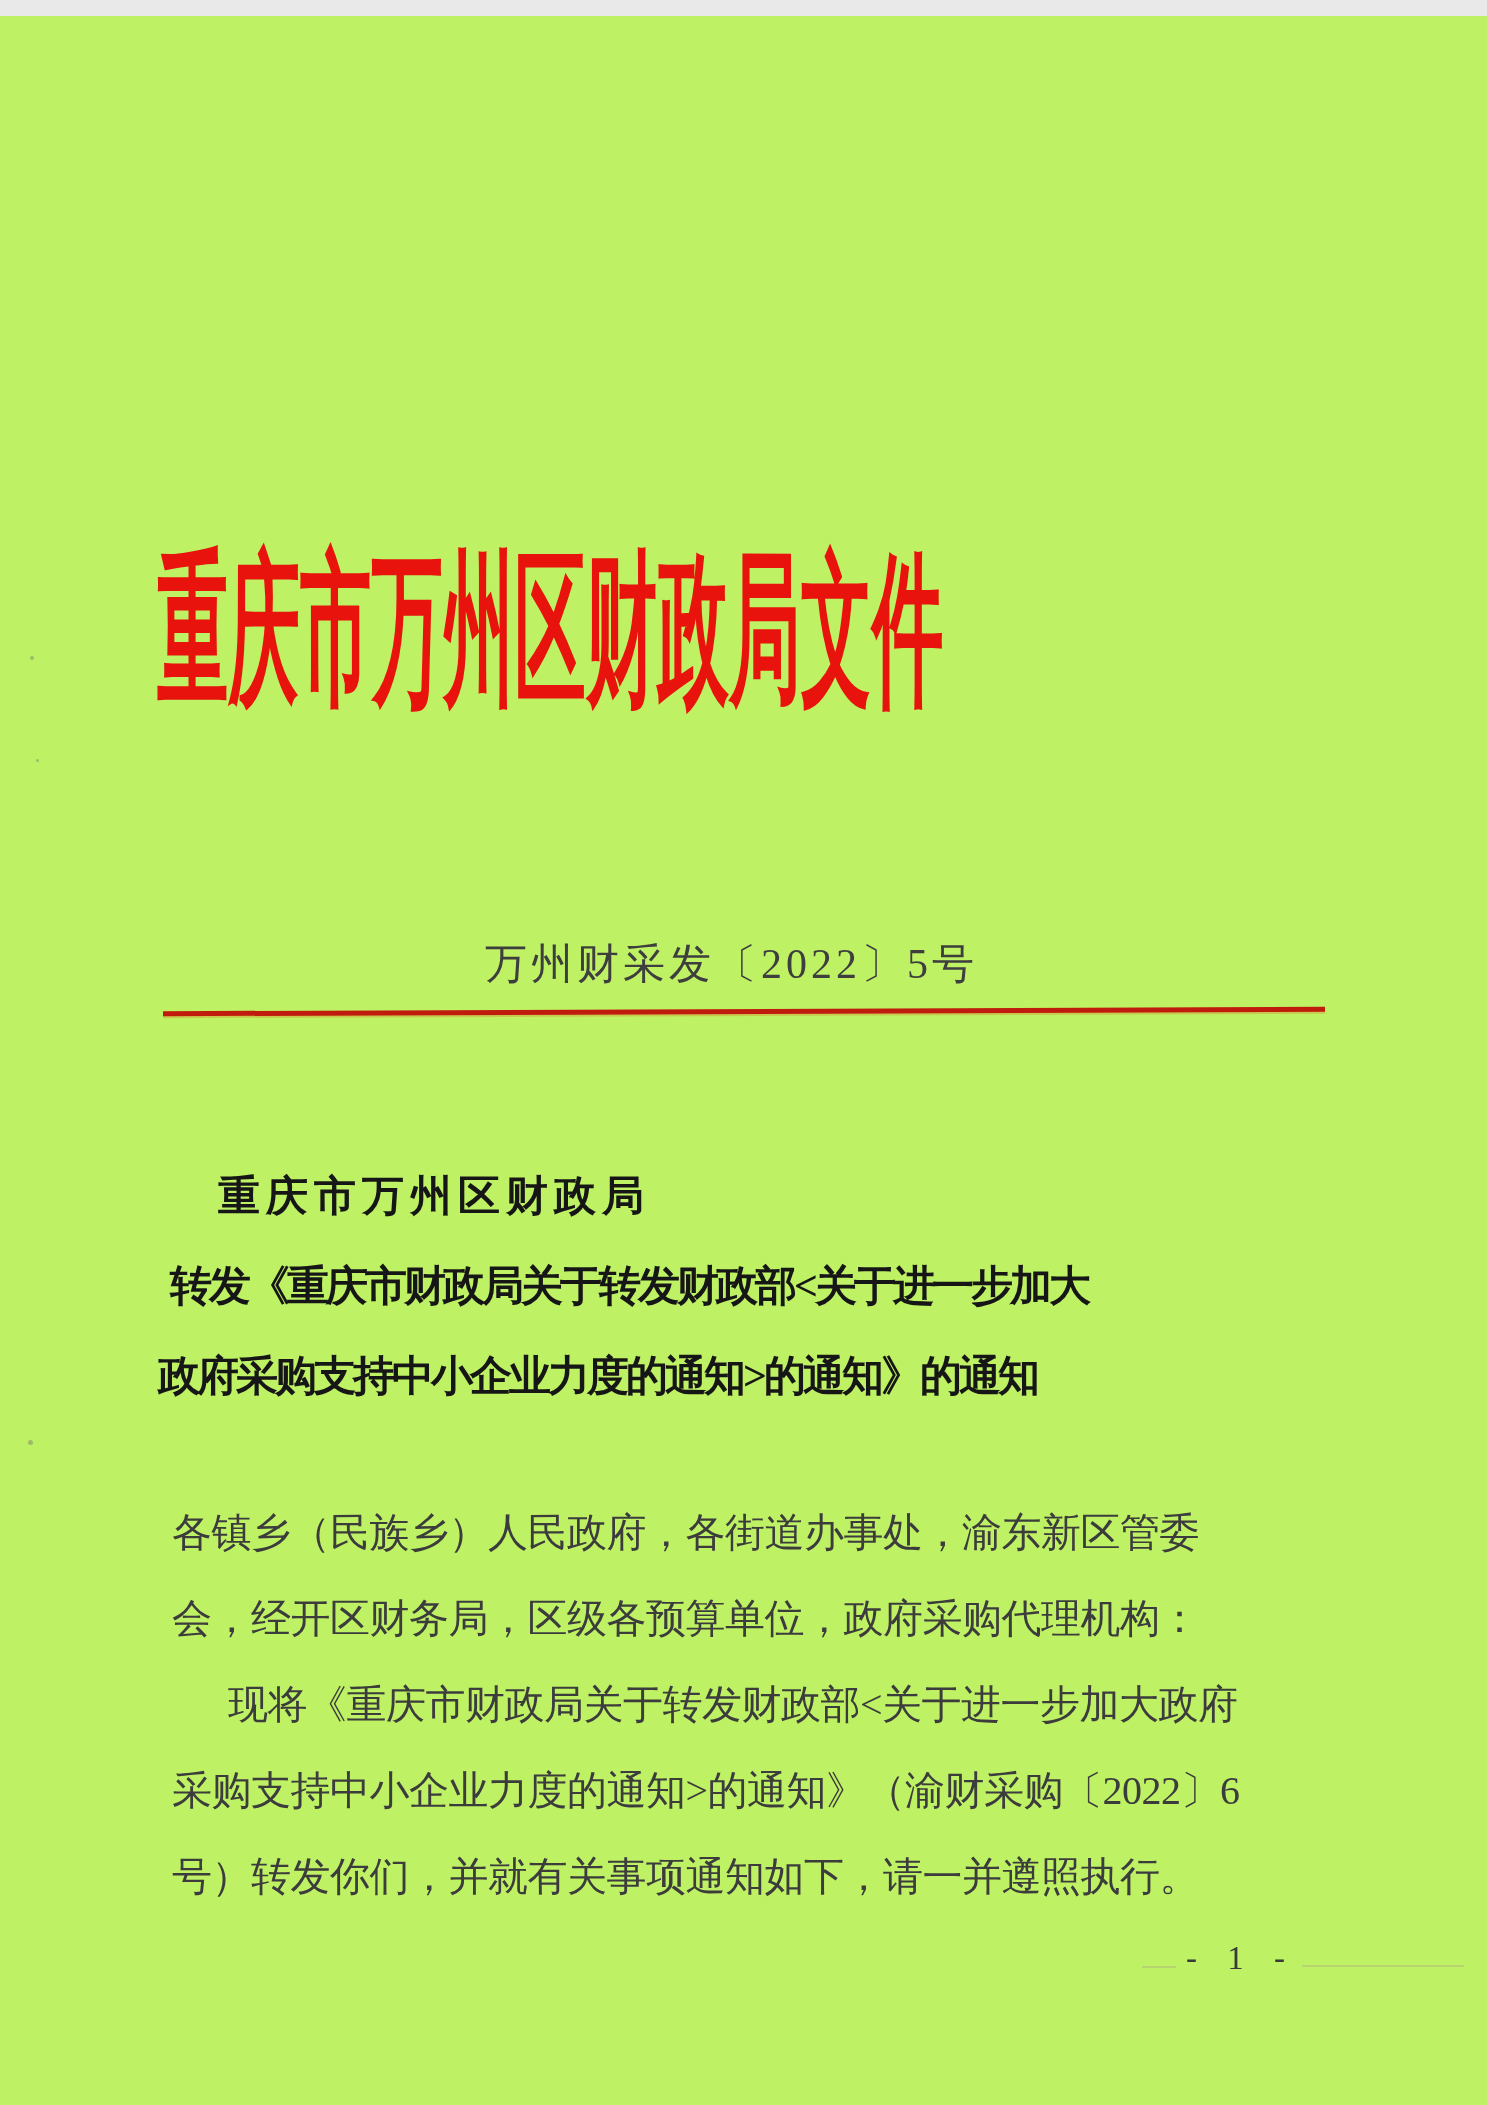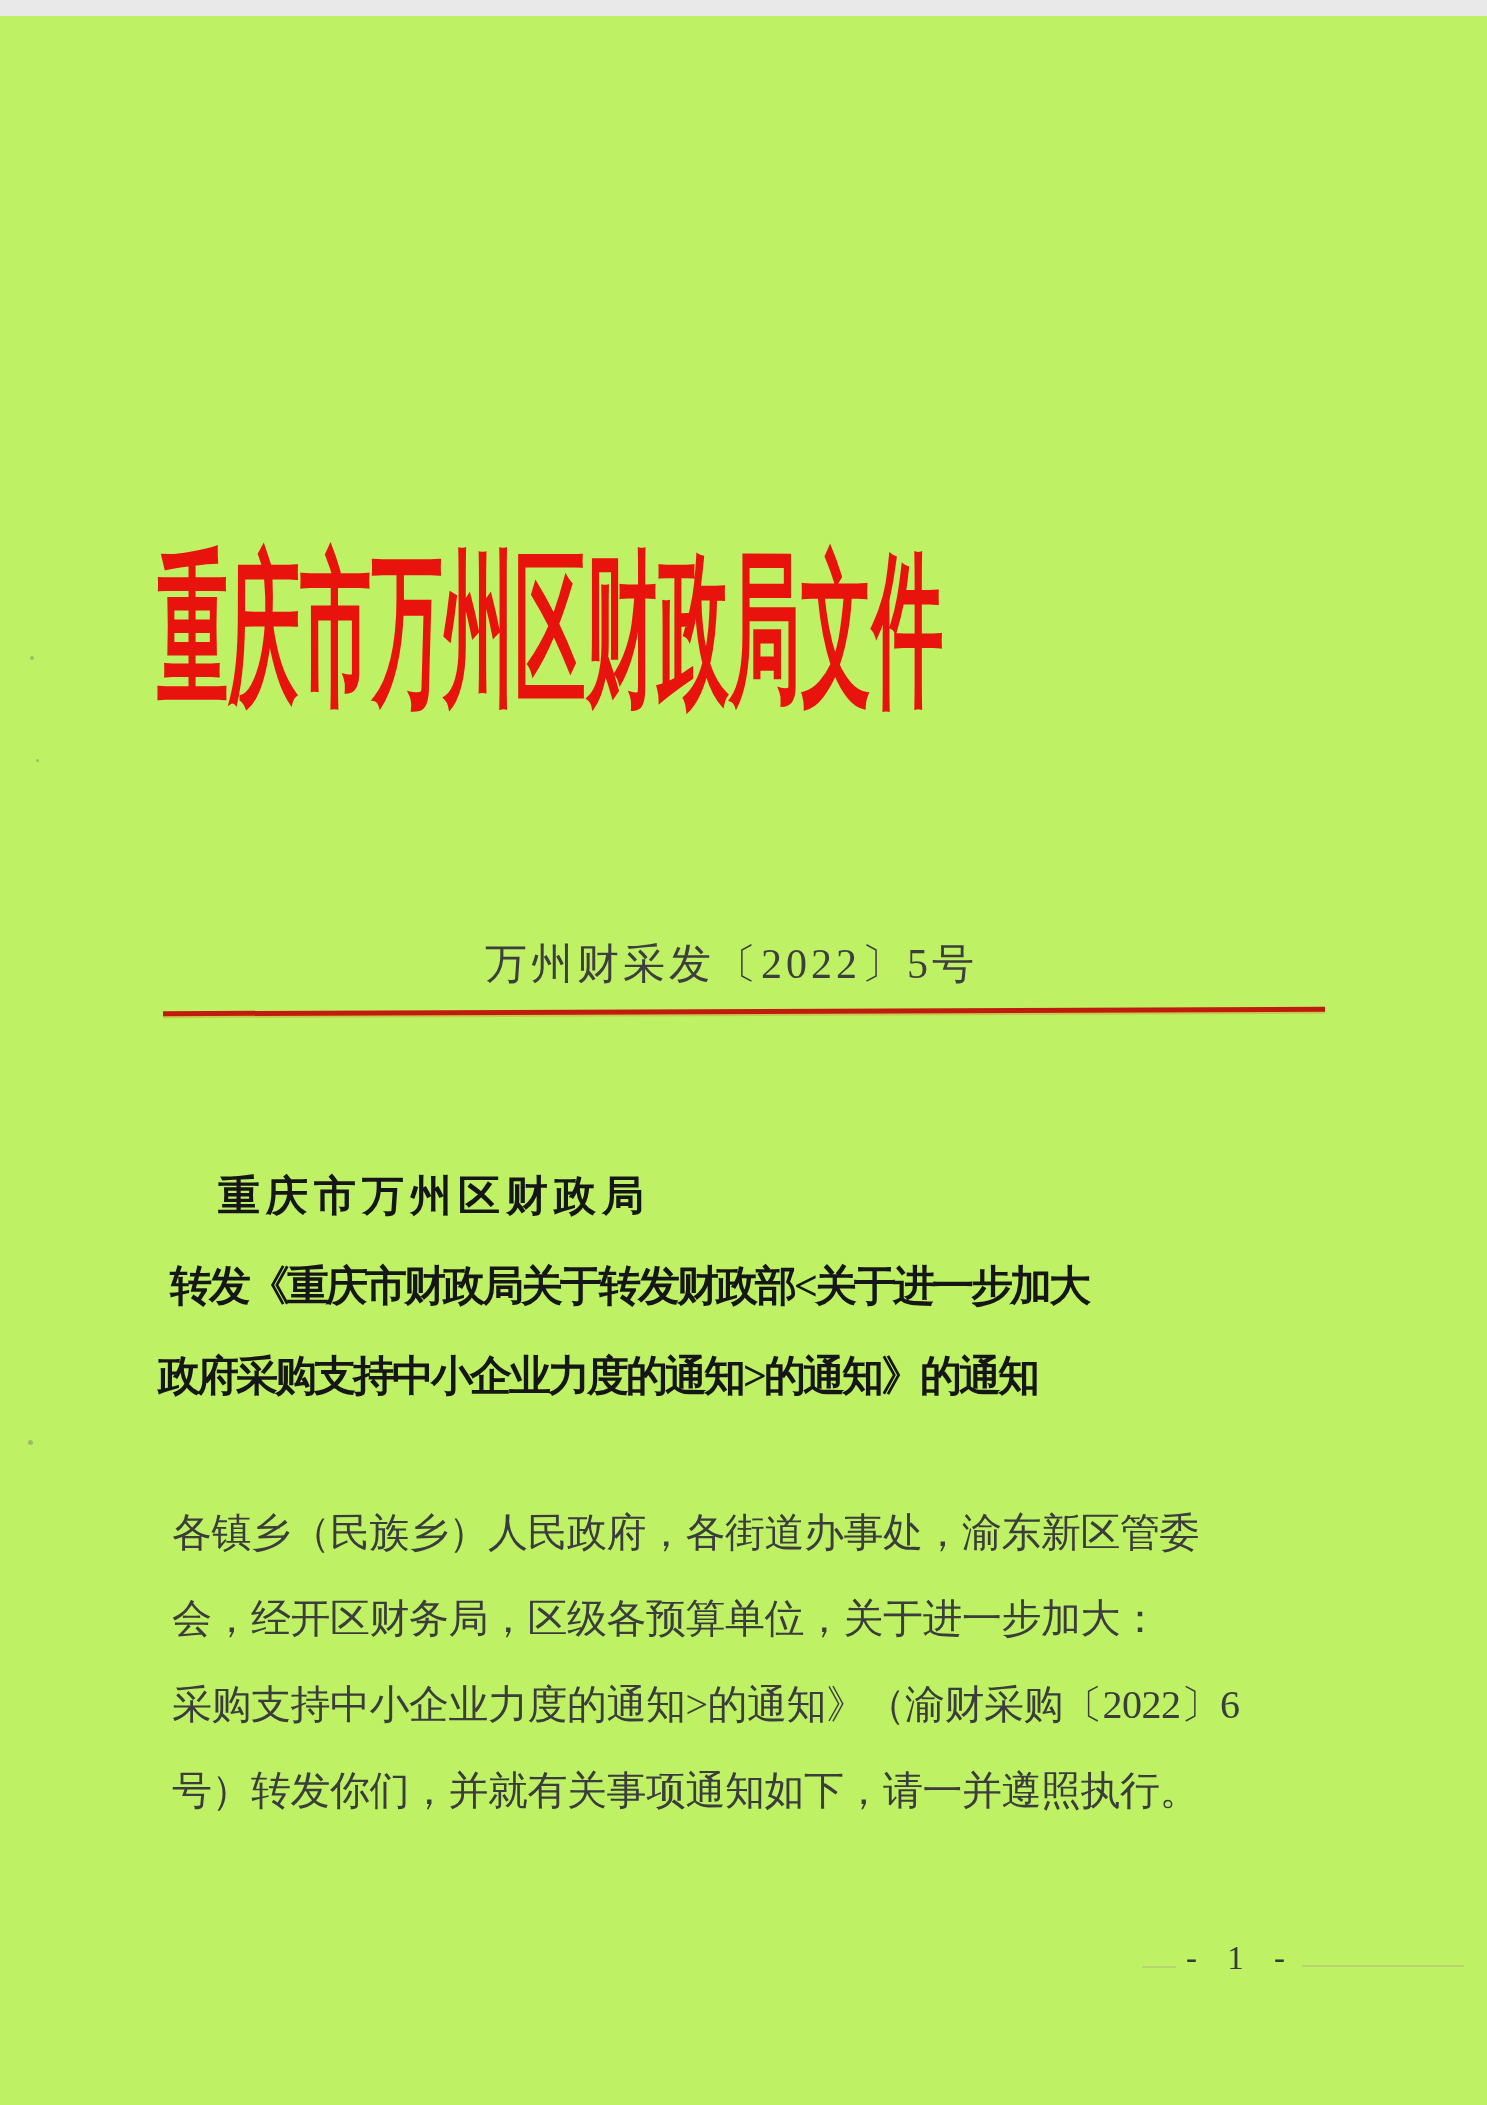--- a/index.html
+++ b/index.html
@@ -93,23 +93,24 @@
 
   <div class="red-rule"></div>
 
   <div class="doc-title t1">重庆市万州区财政局</div>
   <div class="doc-title t3">政府采购支持中小企业力度的通知&gt;的通知》的通知</div>
   <div class="doc-title t2">转发《重庆市财政局关于转发财政部&lt;关于进一步加大</div>
 
   <div class="body-text">
     <div>
       <div class="body-line">各镇乡（民族乡）人民政府，各街道办事处，渝东新区管委</div>
-      <div class="body-line">会，经开区财务局，区级各预算单位，关于进一步加大：</div>
+      <div class="body-line">会，经开区财务局，区级各预算单位，政府采购代理机构：</div>
     </div>
     <div>
+      <div class="body-line indent">现将《重庆市财政局关于转发财政部&lt;关于进一步加大政府</div>
       <div class="body-line">采购支持中小企业力度的通知&gt;的通知》（渝财采购〔2022〕6</div>
       <div class="body-line">号）转发你们，并就有关事项通知如下，请一并遵照执行。</div>
     </div>
   </div>
 
   <div class="page-num">- 1 -</div>
   <div class="artifact-line al-left"></div>
   <div class="artifact-line al-right"></div>
 
   <div class="speck sp1"></div>

